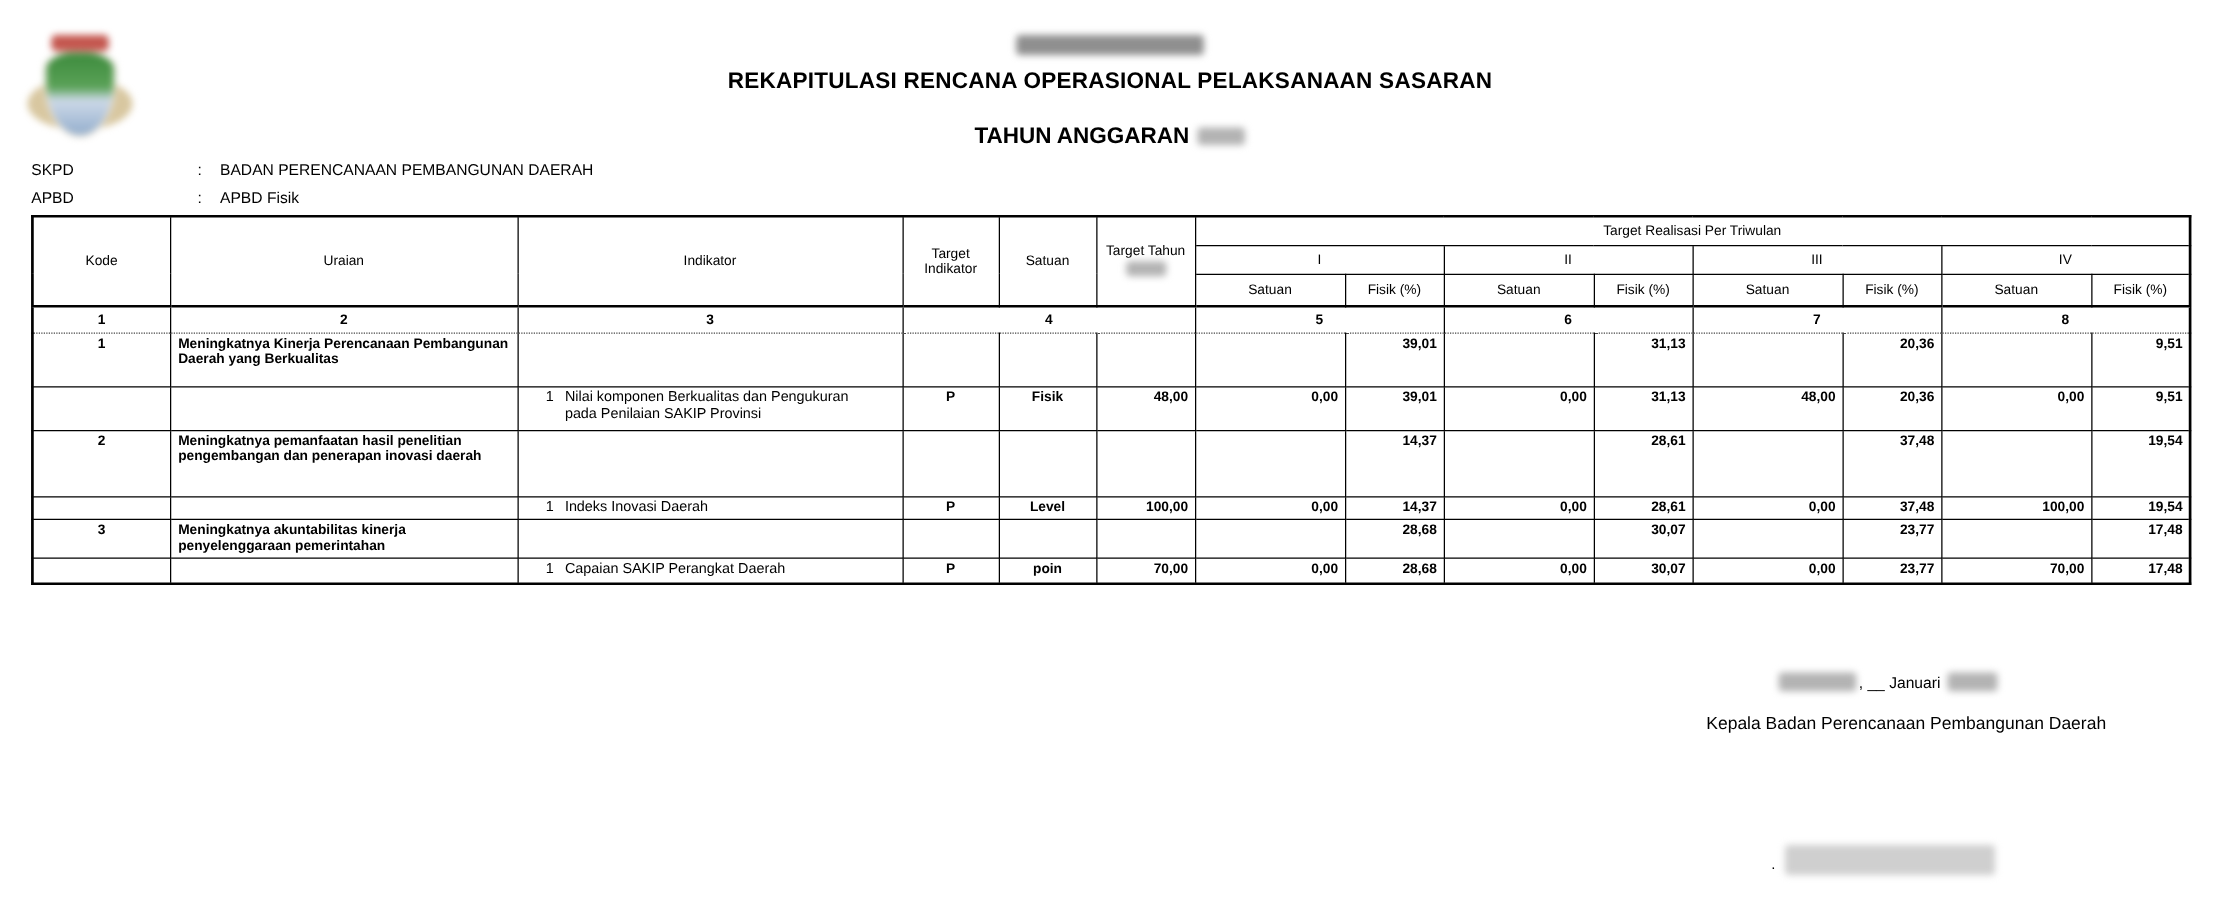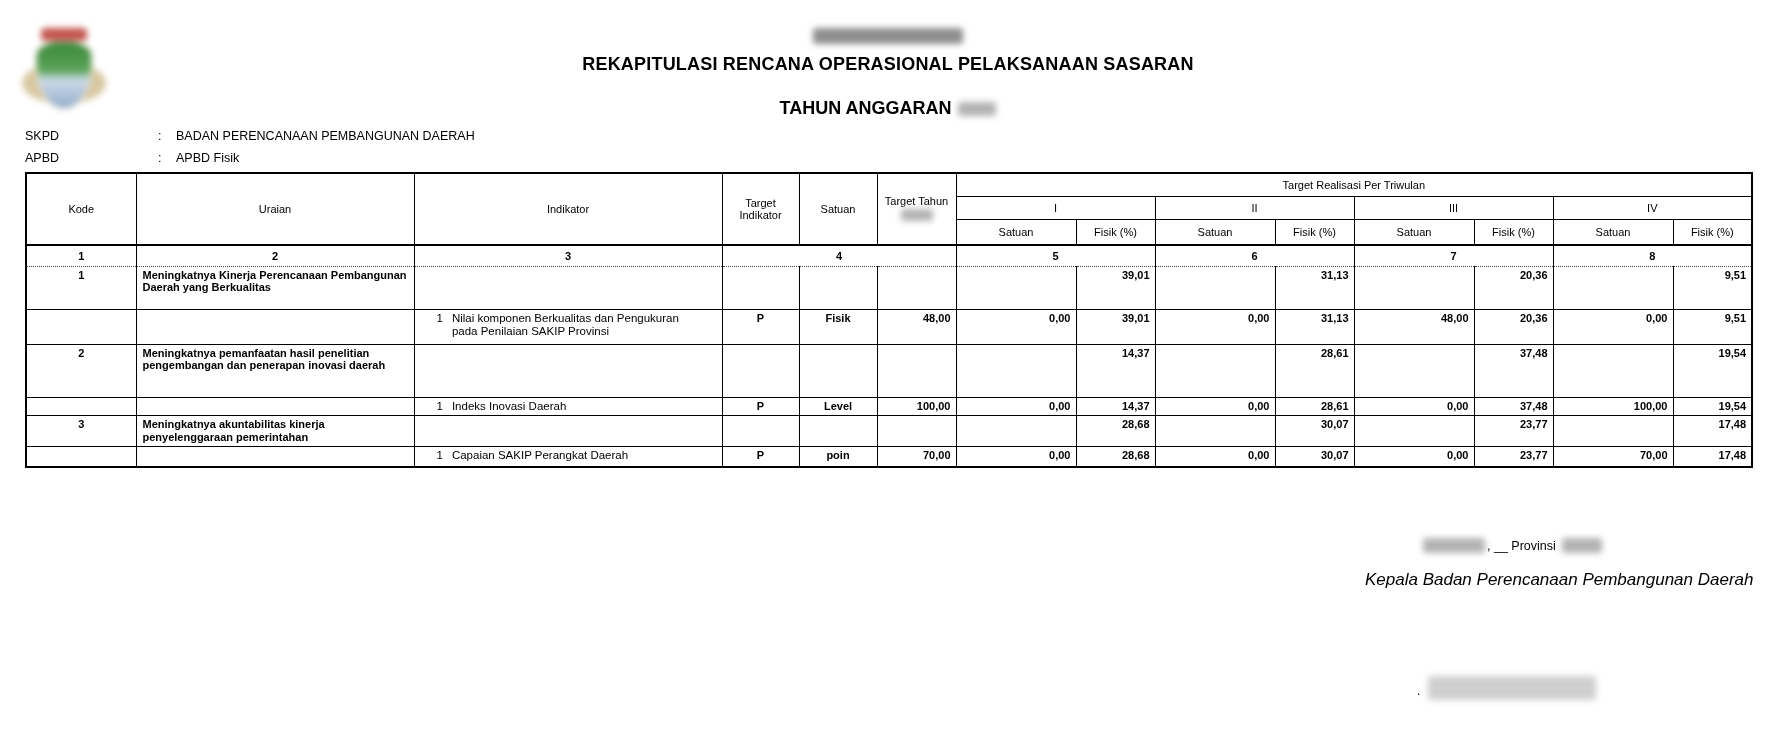--- a/index.html
+++ b/index.html
@@ -74,21 +74,21 @@
   td.indik .ind-wrap { display:flex; gap:9px; line-height:1.2; font-size:11.5px; }
   td.indik .ind-no { flex:0 0 auto; }
   td.indik .ind-text { flex:1 1 auto; padding-right:36px; }
   td.center { text-align:center; font-weight:bold; }
   td.num { text-align:right; font-weight:bold; padding-right:5px; }
 
   
   .sig-date { position:absolute; left:1423px; top:538px; font-size:12.5px; display:flex; align-items:center; }
   .sig-date .city { width:62px; height:15px; margin-right:2px; }
   .sig-date .year { width:40px; height:15px; margin-left:6px; }
-  .sig-title { position:absolute; left:1365px; top:570px; font-size:17px;font-style:italic; }
+  .sig-title { position:absolute; left:1365px; top:570px; font-size:14px; }
   .sig-dot { position:absolute; left:1417px; top:684px; font-size:12px; }
   .sig-name { position:absolute; left:1428px; top:676px; width:168px; height:24px; }
 </style>
 </head>
 <body>
 
 <div class="logo">
   <div class="wing"></div>
   <div class="shield"></div>
   <div class="banner"></div>
@@ -286,18 +286,18 @@
       <td class="num">0,00</td>
       <td class="num">23,77</td>
       <td class="num">70,00</td>
       <td class="num">17,48</td>
     </tr>
   </tbody>
 </table>
 
 <div class="sig-date">
   <span class="redact mid city"></span>
-  <span>, __ Provinsi</span>
+  <span>, __ Januari</span>
   <span class="redact mid year"></span>
 </div>
 <div class="sig-title">Kepala Badan Perencanaan Pembangunan Daerah</div>
 <span class="sig-dot">.</span>
 <span class="redact light sig-name"></span>
 
 </body></html>

